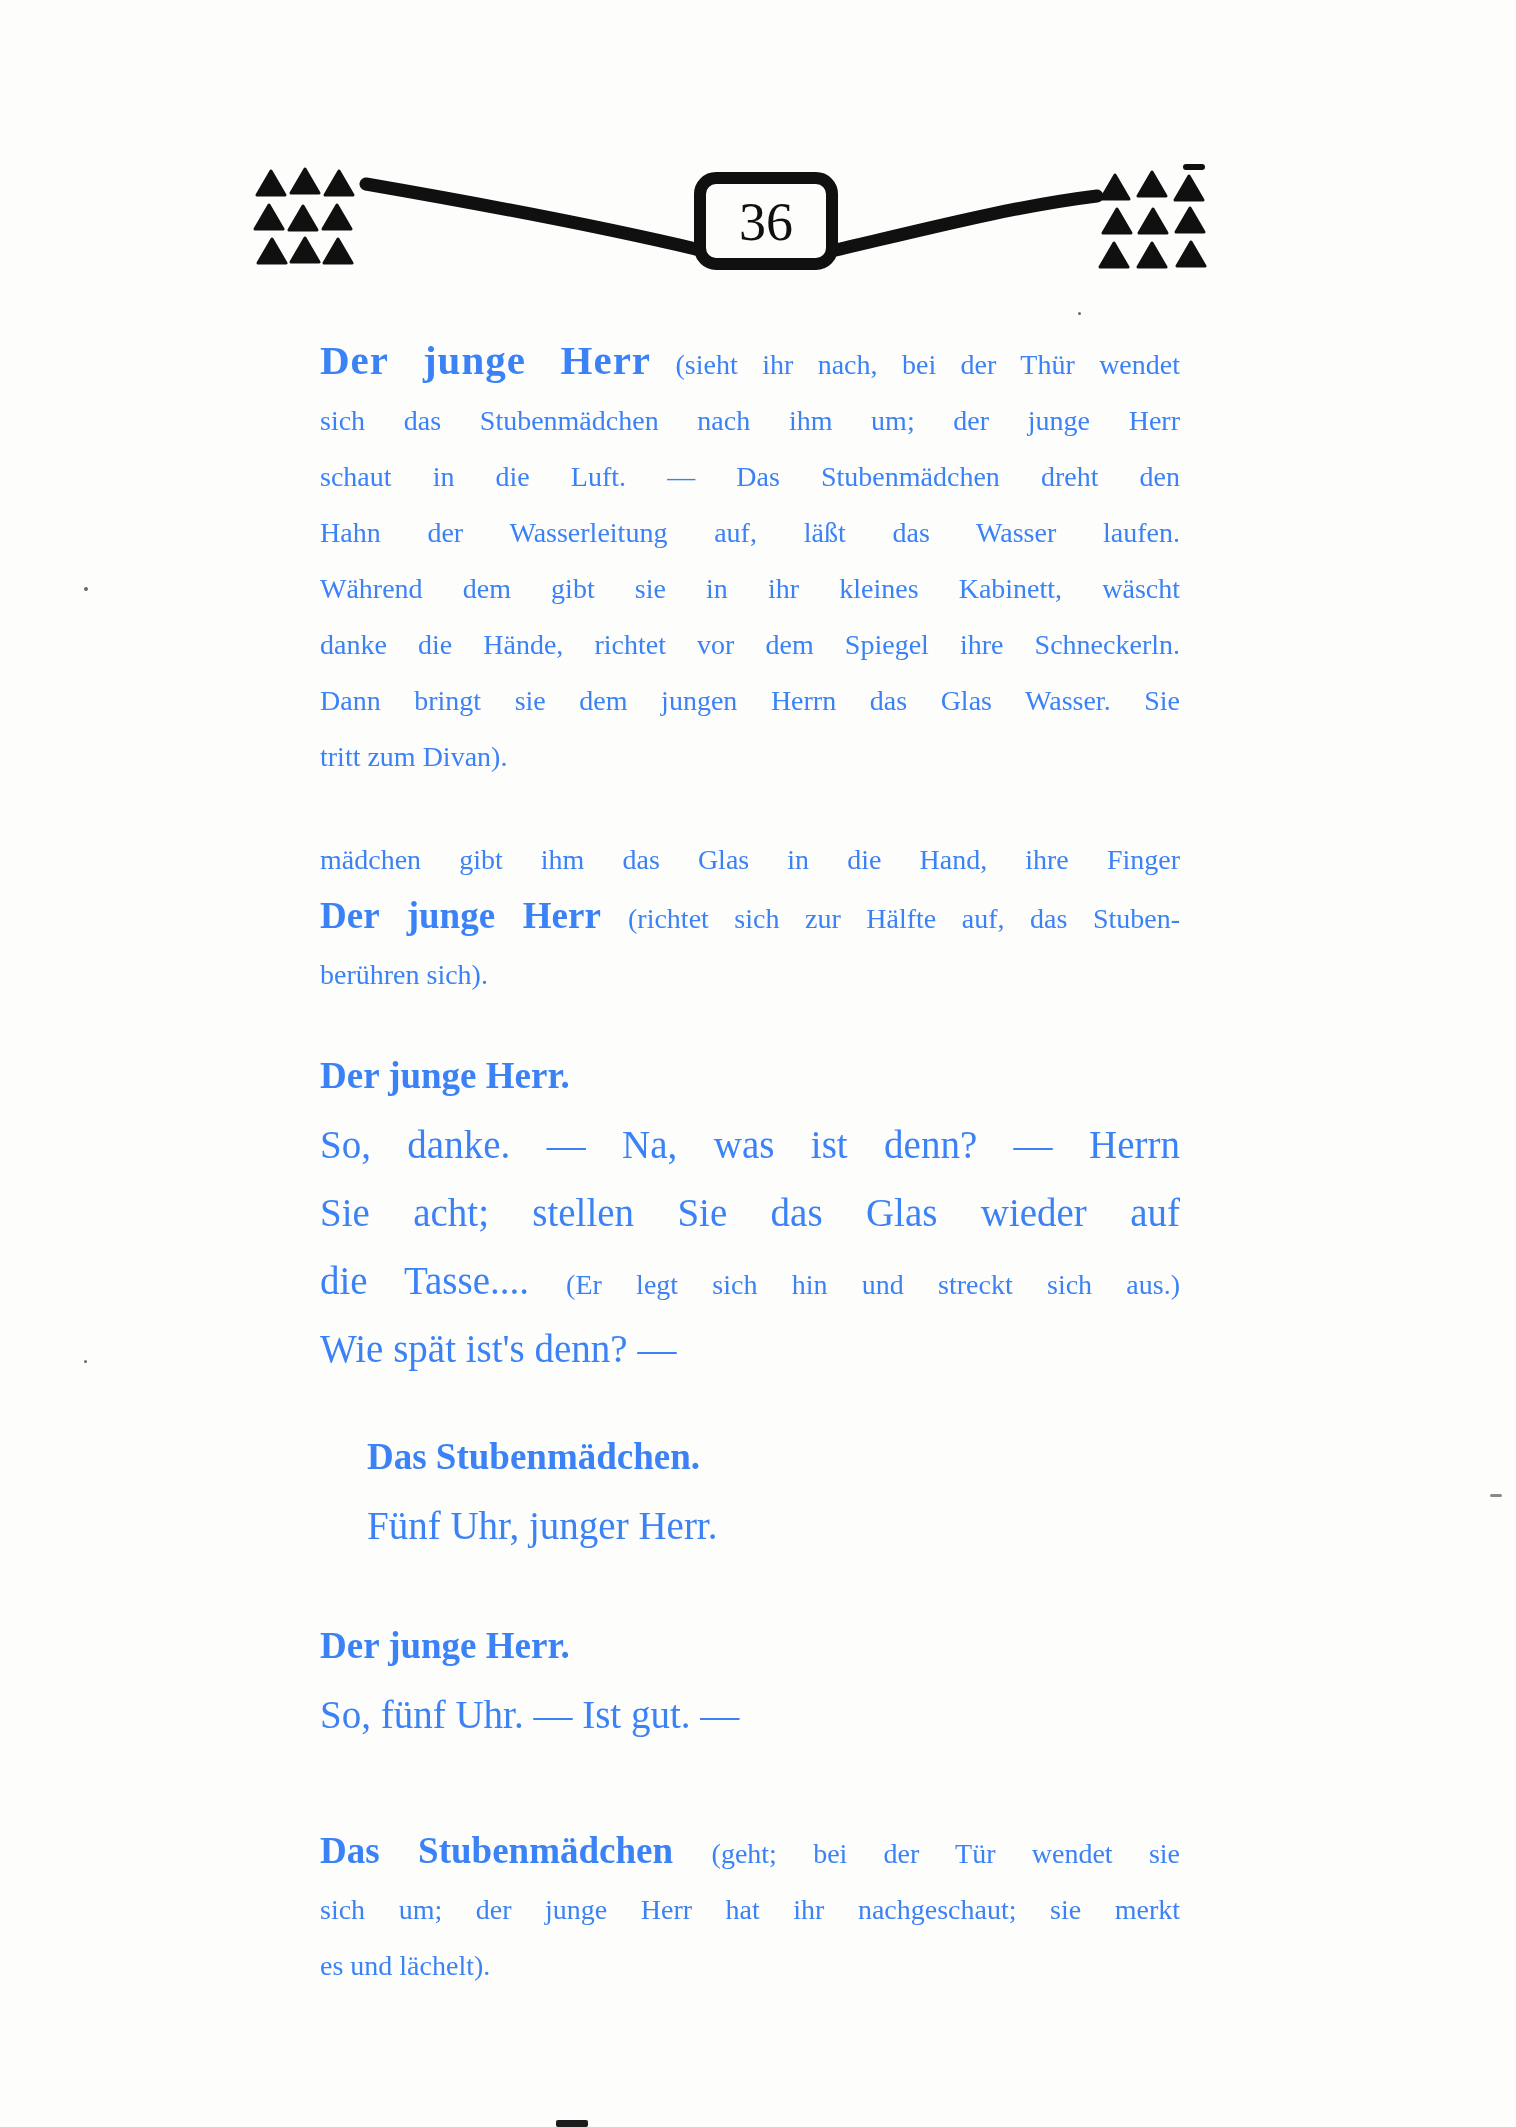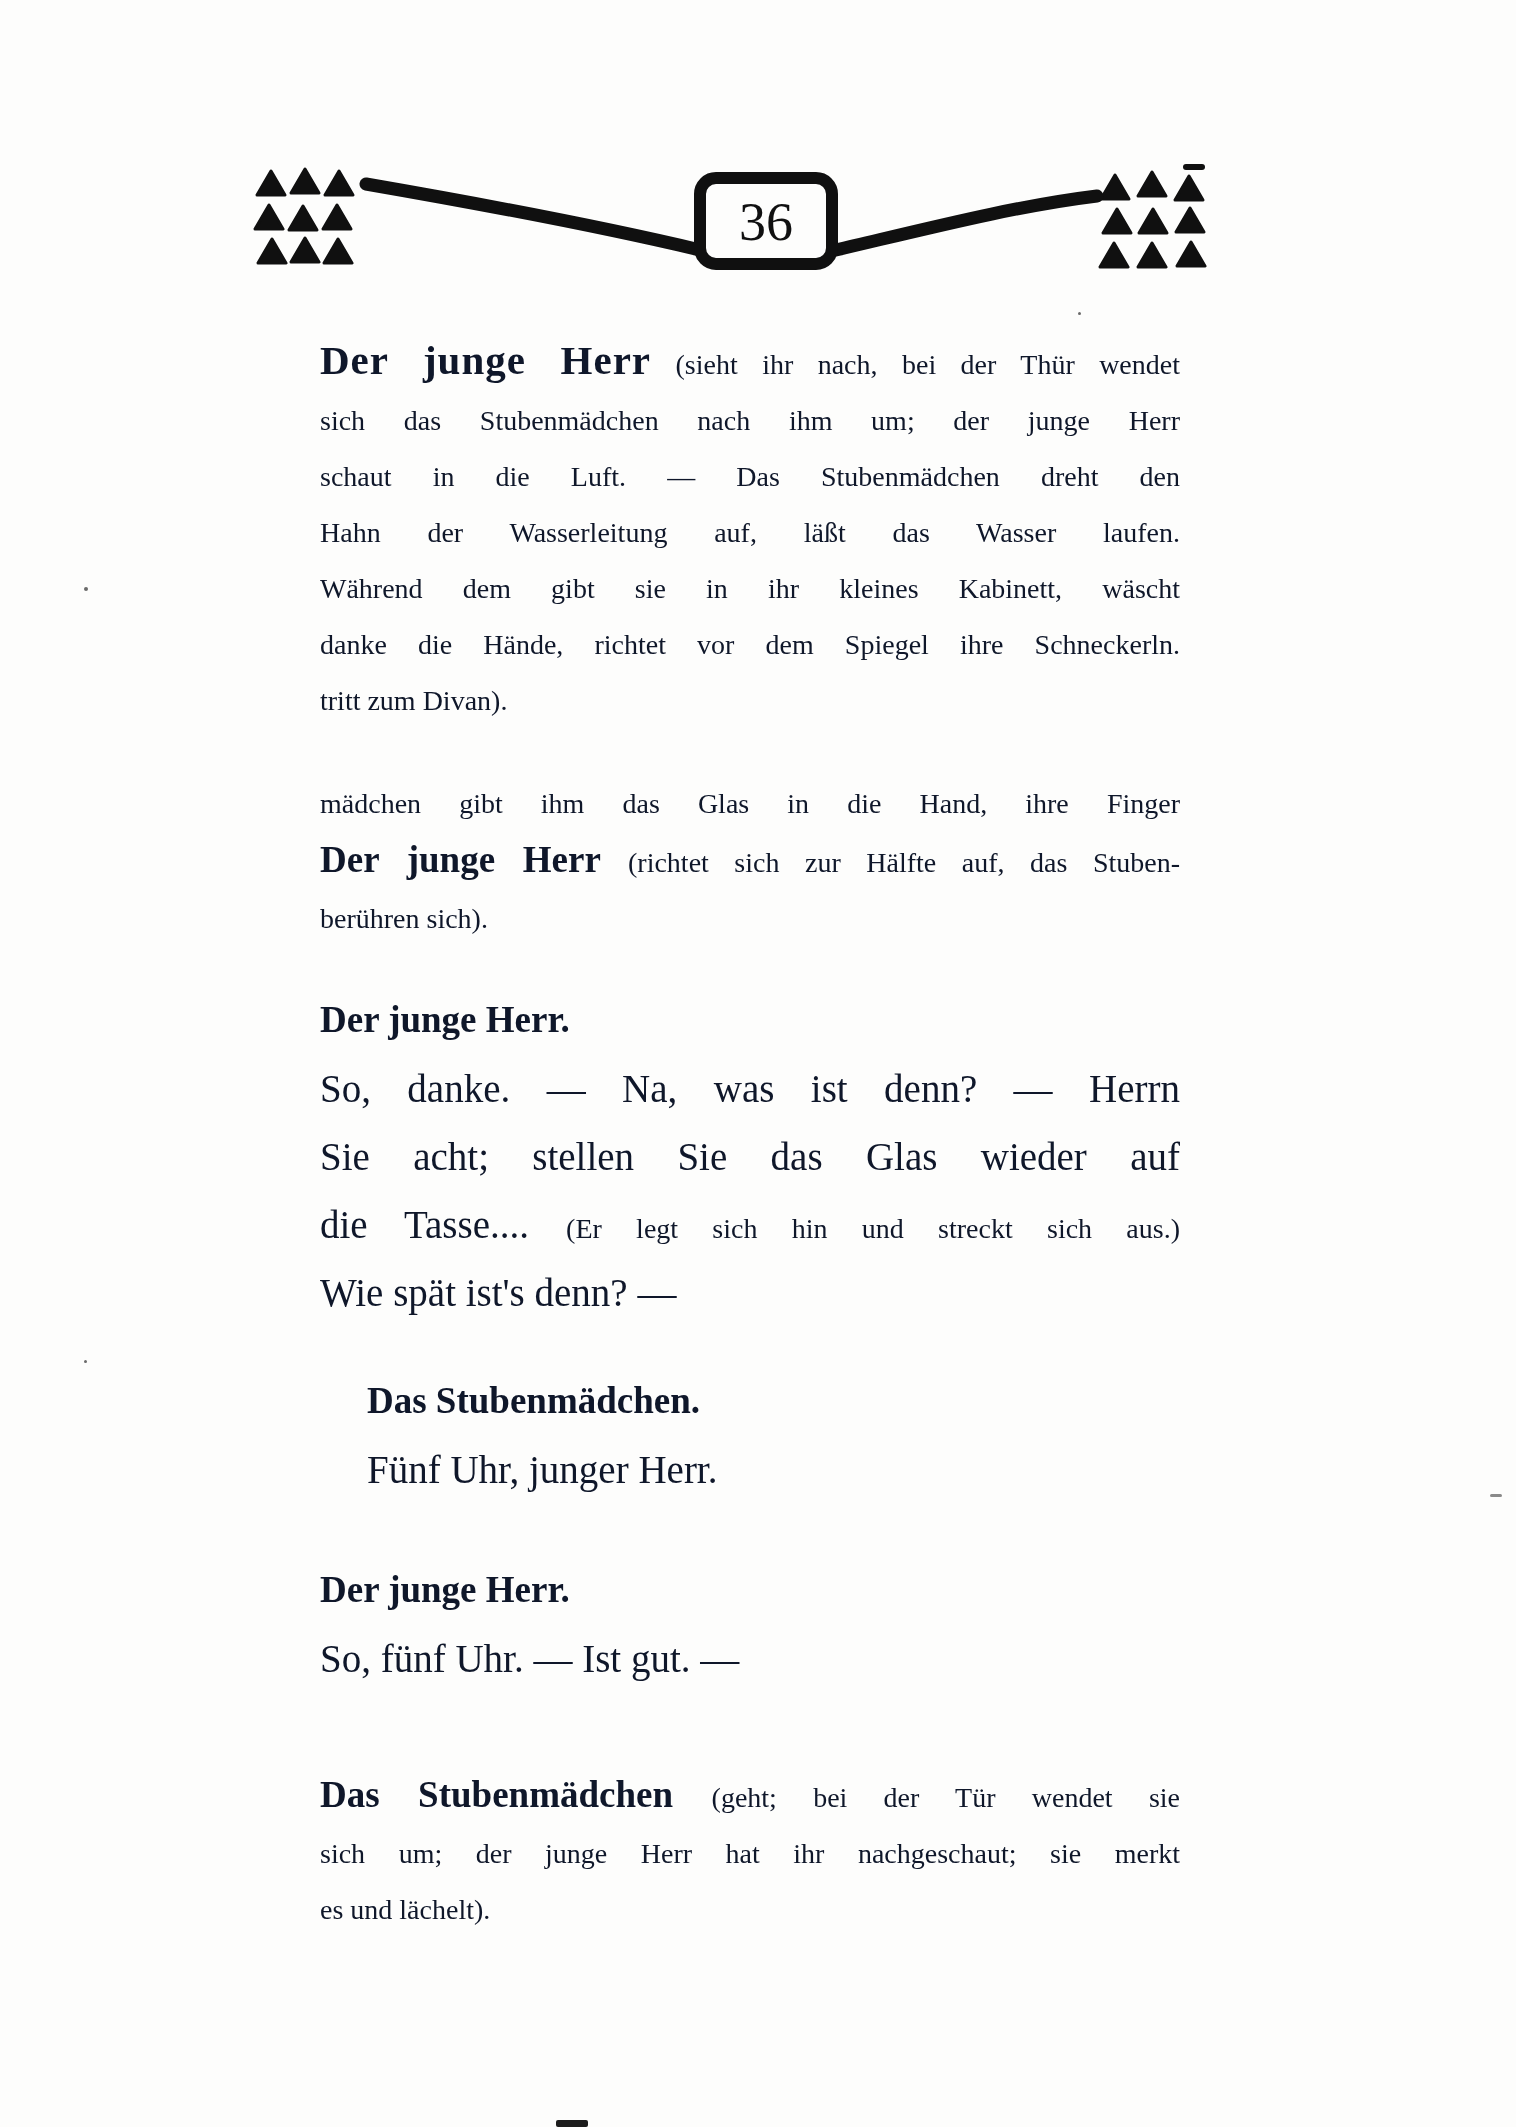--- a/index.html
+++ b/index.html
@@ -1,21 +1,21 @@
 <!DOCTYPE html>
 <html><head>
 <meta charset="utf-8">
 <style>
   html,body{margin:0;padding:0;background:#e8e8e8;}
   .page{
     position:relative;
     width:1516px;height:2127px;
     margin:0 auto;
     background:#fdfdfc;
-    color:#0f172a;
+    color:#3b82f6;
     font-family:"Liberation Serif","DejaVu Serif",serif;
     overflow:hidden;
   }
   
   .ornament{position:absolute;left:0;top:150px;}
   .ornament text{
     font-family:"Liberation Serif","DejaVu Serif",serif;
     font-size:54px;fill:#101010;
   }
   
@@ -88,20 +88,21 @@
   </svg>
 
   <div class="col">
       <div class="block">
         <div class="ln stage j"><span class="s-name-lg">Der junge Herr</span><span class="s-dir"> (sieht ihr nach, bei der Thür wendet</span></div>
         <div class="ln stage j"><span class="s-dir">sich das Stubenmädchen nach ihm um; der junge Herr</span></div>
         <div class="ln stage j"><span class="s-dir">schaut in die Luft. — Das Stubenmädchen dreht den</span></div>
         <div class="ln stage j"><span class="s-dir">Hahn der Wasserleitung auf, läßt das Wasser laufen.</span></div>
         <div class="ln stage j"><span class="s-dir">Während dem gibt sie in ihr kleines Kabinett, wäscht</span></div>
         <div class="ln stage j"><span class="s-dir">danke die Hände, richtet vor dem Spiegel ihre Schneckerln.</span></div>
+        <div class="ln stage j"><span class="s-dir">Dann bringt sie dem jungen Herrn das Glas Wasser. Sie</span></div>
         <div class="ln stage"><span class="s-dir">tritt zum Divan).</span></div>
       </div>
       <div class="block">
         <div class="ln stage j"><span class="s-dir">mädchen gibt ihm das Glas in die Hand, ihre Finger</span></div>
         <div class="ln stage j"><span class="s-name">Der junge Herr </span><span class="s-dir">(richtet sich zur Hälfte auf, das Stuben-</span></div>
         <div class="ln stage"><span class="s-dir">berühren sich).</span></div>
       </div>
       <div class="block">
         <div class="ln head"><span class="s-name">Der junge Herr.</span></div>
         <div class="ln dlg j"><span class="s-dlg">So, danke. — Na, was ist denn? — Herrn</span></div>

